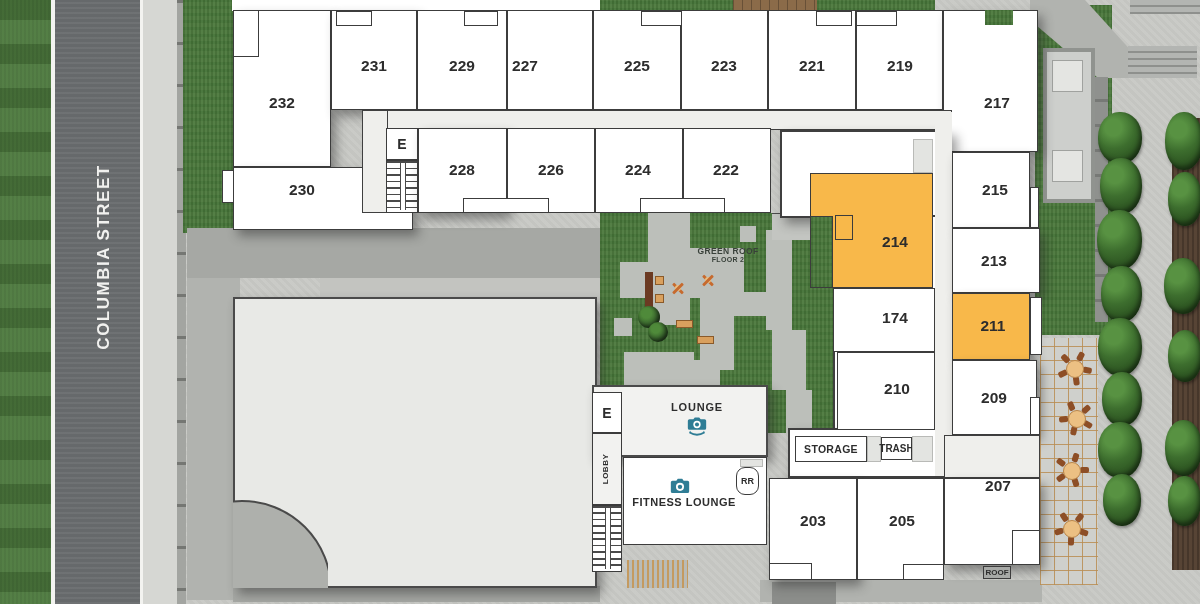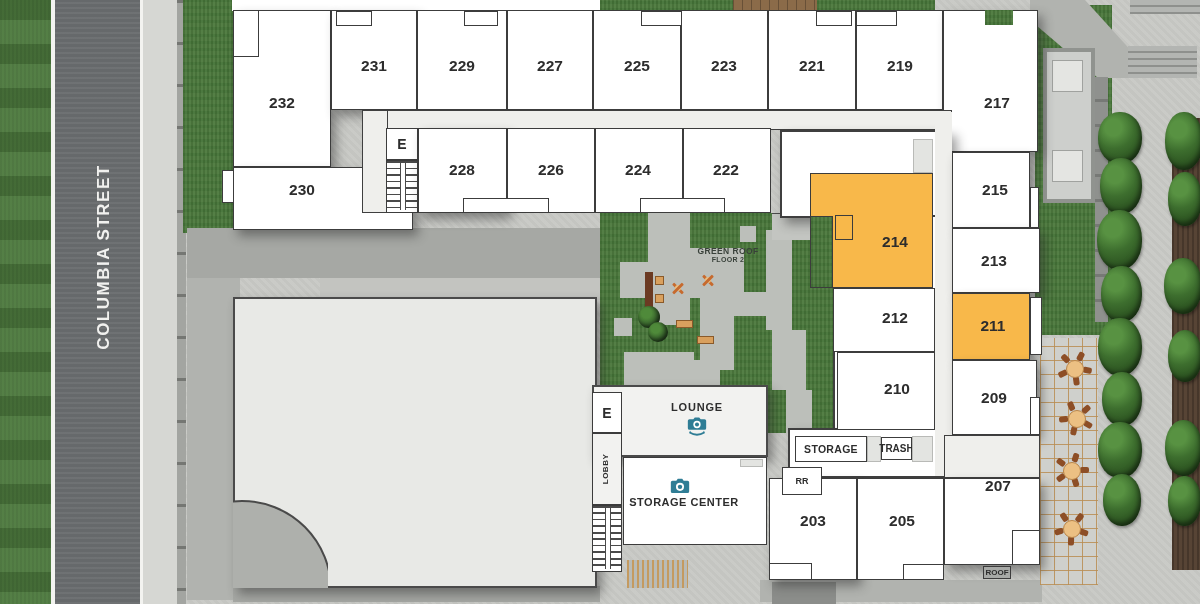--- a/index.html
+++ b/index.html
@@ -275,61 +275,61 @@
 
   <div class="abs loungearea shd" style="left:592px;top:385px;width:176px;height:72px;"></div>
   <div class="abs unit flexc" style="left:592px;top:392px;width:30px;height:41px;">
     <span class="lbl" style="font-size:14px;">E</span>
   </div>
   <div class="abs" style="left:592px;top:433px;width:30px;height:72px;background:#f2f2f0;border:1.6px solid #3c3c3c;box-sizing:border-box;"></div>
   <div class="abs vtext lbl" style="left:583px;top:463px;width:48px;height:12px;font-size:8px;letter-spacing:.5px;">LOBBY</div>
   <div class="abs stairs" style="left:592px;top:505px;width:30px;height:67px;"></div>
   <div class="abs unit" style="left:623px;top:457px;width:144px;height:88px;"></div>
   <div class="abs graybox" style="left:740px;top:459px;width:23px;height:8px;"></div>
-  <div class="abs unit flexc" style="left:782px;top:467px;width:40px;height:28px;">
+  <div class="abs unit flexc" style="left:736px;top:467px;width:23px;height:28px;border-radius:9px;">
     <span class="lbl" style="font-size:9px;">RR</span>
   </div>
 
   <div class="abs lbl" style="left:647px;top:401px;width:100px;font-size:11px;letter-spacing:.8px;">LOUNGE</div>
   <div class="abs" style="left:686px;top:415px;width:22px;height:22px;">
     <svg width="22" height="22" viewBox="0 0 24 24">
       <path d="M8 4.6 L9.6 2.6 h4.8 L16 4.6 h4.2 a1.8 1.8 0 0 1 1.8 1.8 v8 a1.8 1.8 0 0 1 -1.8 1.8 H3.8 A1.8 1.8 0 0 1 2 14.4 v-8 A1.8 1.8 0 0 1 3.8 4.6 z" fill="var(--camera,#2F7D95)"></path>
       <circle cx="12" cy="10.4" r="4" fill="#fff"></circle>
         <circle cx="12" cy="10.4" r="2.2" fill="var(--camera,#2F7D95)"></circle>
       <path d="M4 19 q8 5 16 0" stroke="var(--camera,#2F7D95)" stroke-width="2" fill="none"></path>
       <path d="M19.5 17.2 l1.2 2.2 -2.5 .2 z M4.5 17.2 l-1.2 2.2 2.5 .2 z" fill="var(--camera,#2F7D95)"></path>
     </svg>
   </div>
   <div class="abs" style="left:669px;top:477px;width:22px;height:19px;">
     <svg width="22" height="19" viewBox="0 0 24 20">
       <path d="M8 3.6 L9.6 1.6 h4.8 L16 3.6 h4.2 a1.8 1.8 0 0 1 1.8 1.8 v10 a1.8 1.8 0 0 1 -1.8 1.8 H3.8 A1.8 1.8 0 0 1 2 15.4 v-10 A1.8 1.8 0 0 1 3.8 3.6 z" fill="var(--camera,#2F7D95)"></path>
       <circle cx="12" cy="10.4" r="4.4" fill="#fff"></circle>
         <circle cx="12" cy="10.4" r="2.4" fill="var(--camera,#2F7D95)"></circle>
     </svg>
   </div>
-  <div class="abs lbl" style="left:624px;top:496px;width:120px;font-size:11px;letter-spacing:.5px;">STORAGE CENTER</div>
+  <div class="abs lbl" style="left:624px;top:496px;width:120px;font-size:11px;letter-spacing:.5px;">FITNESS LOUNGE</div>
 
   <div class="abs num" style="left:242px;top:94px;width:80px;">232</div>
   <div class="abs num" style="left:262px;top:181px;width:80px;">230</div>
   <div class="abs num" style="left:334px;top:57px;width:80px;">231</div>
   <div class="abs num" style="left:422px;top:57px;width:80px;">229</div>
-  <div class="abs num" style="left:510px;top:57px;width:80px;">227</div>
+  <div class="abs num" style="left:485px;top:57px;width:80px;">227</div>
   <div class="abs num" style="left:597px;top:57px;width:80px;">225</div>
   <div class="abs num" style="left:684px;top:57px;width:80px;">223</div>
   <div class="abs num" style="left:772px;top:57px;width:80px;">221</div>
   <div class="abs num" style="left:860px;top:57px;width:80px;">219</div>
   <div class="abs num" style="left:957px;top:94px;width:80px;">217</div>
   <div class="abs num" style="left:422px;top:161px;width:80px;">228</div>
   <div class="abs num" style="left:511px;top:161px;width:80px;">226</div>
   <div class="abs num" style="left:598px;top:161px;width:80px;">224</div>
   <div class="abs num" style="left:686px;top:161px;width:80px;">222</div>
   <div class="abs num" style="left:955px;top:181px;width:80px;">215</div>
   <div class="abs num" style="left:855px;top:225px;width:80px;margin-top:8px;">214</div>
   <div class="abs num" style="left:954px;top:252px;width:80px;">213</div>
-  <div class="abs num" style="left:855px;top:309px;width:80px;">212</div>
+  <div class="abs num" style="left:855px;top:309px;width:80px;">174</div>
   <div class="abs num" style="left:953px;top:317px;width:80px;text-align:center;">211</div>
   <div class="abs num" style="left:857px;top:380px;width:80px;">210</div>
   <div class="abs num" style="left:954px;top:389px;width:80px;">209</div>
   <div class="abs num" style="left:958px;top:477px;width:80px;">207</div>
   <div class="abs num" style="left:773px;top:512px;width:80px;">203</div>
   <div class="abs num" style="left:862px;top:512px;width:80px;">205</div>
 
 </div>
 
 </body></html>

